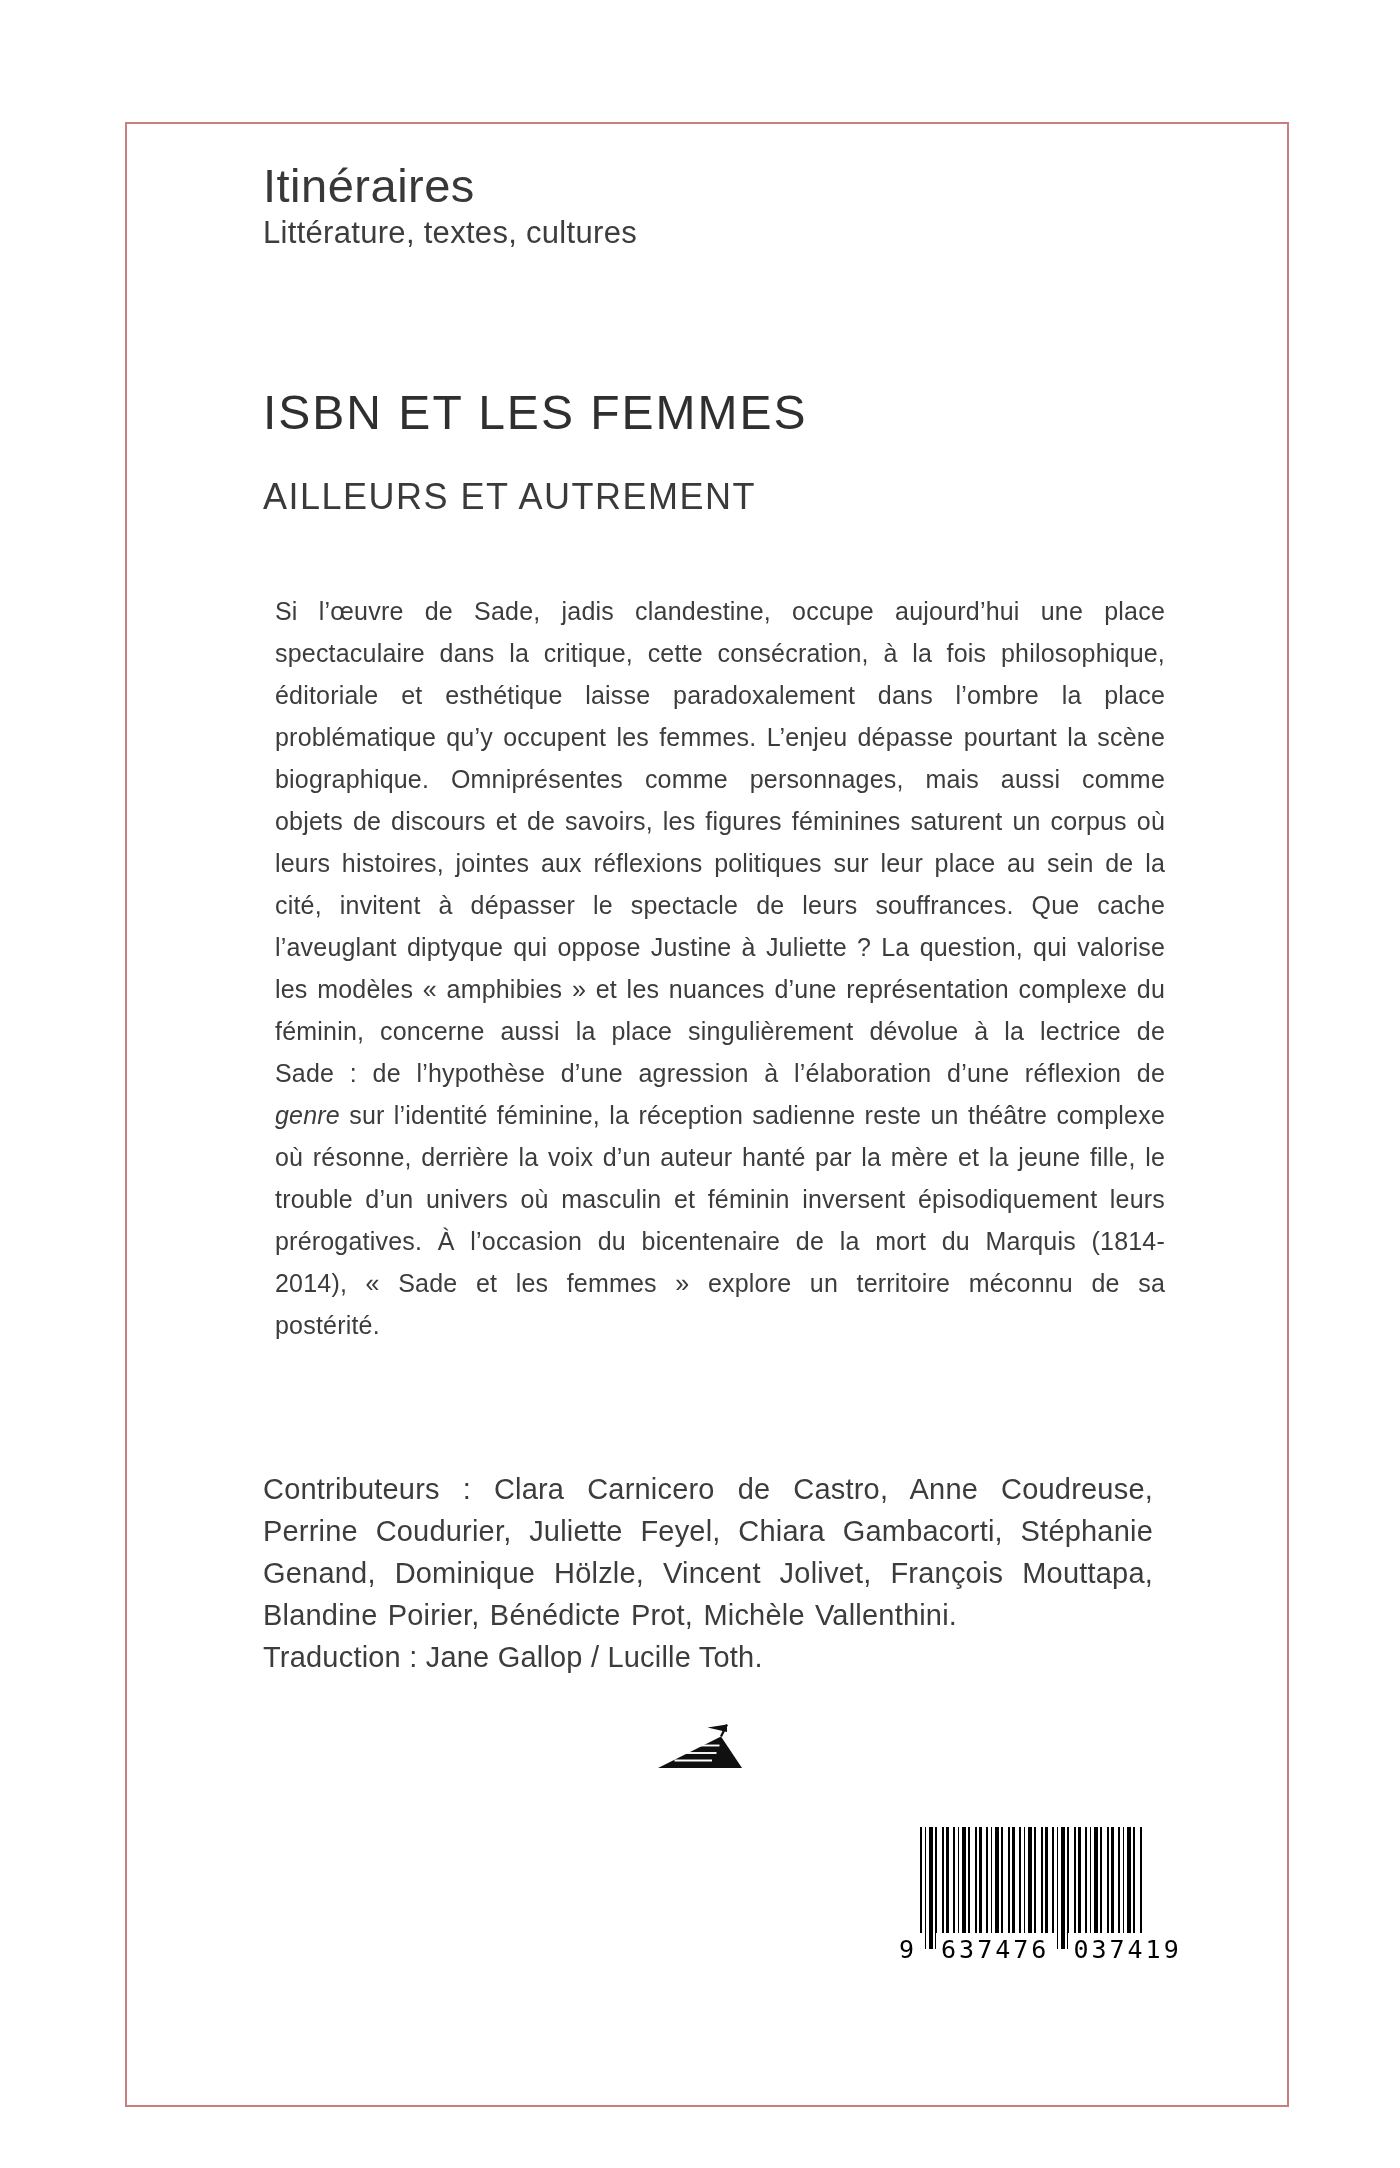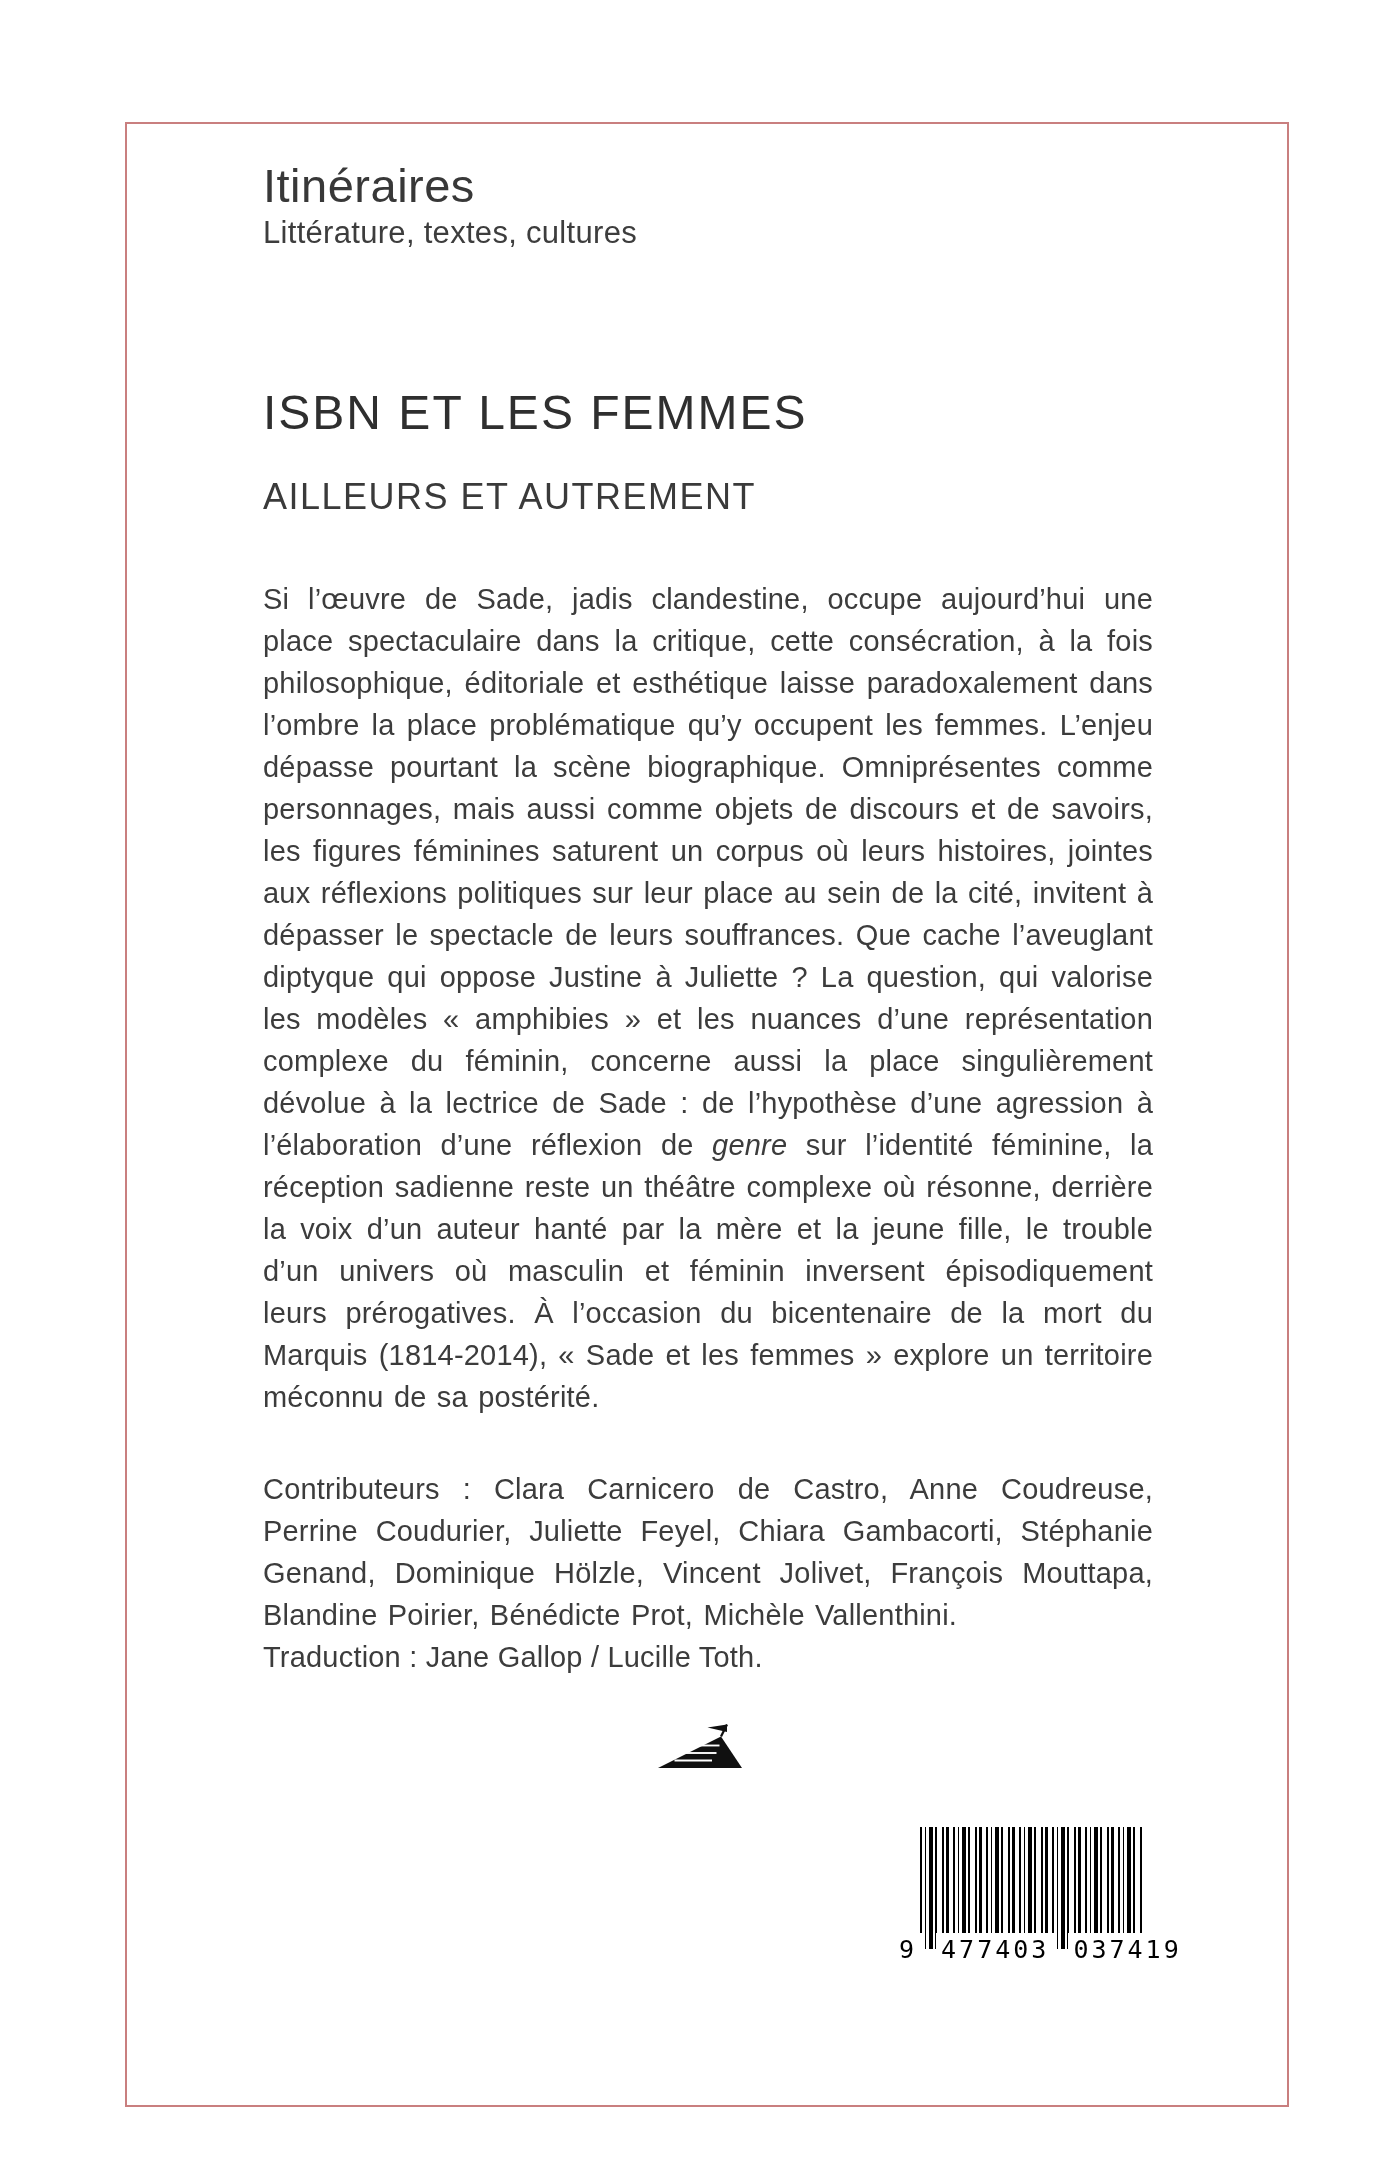--- a/index.html
+++ b/index.html
@@ -67,22 +67,22 @@
     line-height: 42px;
     font-weight: 400;
     letter-spacing: 1.5px;
     color: #3a3a3a;
   }
   .blurb {
     position: absolute;
     left: 263px;
     top: 578px;
     width: 890px;
-    margin: 0;
-    font-size: 29px;
+    margin: 12px;
+    font-size: 25px;
     line-height: 42px;
     text-align: justify;
     color: #3c3c3c;
     letter-spacing: 0.2px;
     word-spacing: 2px;
   }
   .blurb em { font-style: italic; }
   .credits {
     position: absolute;
     left: 263px;
@@ -186,18 +186,18 @@
       <line x1="40" y1="40" x2="82" y2="40"></line>
       <line x1="54" y1="30" x2="86" y2="30"></line>
     </g>
   </svg>
 
 
   <div class="barcode">
     <div class="barcode-bars"></div>
     <div class="barcode-digits">
       <span>9</span>
-      <span>477403</span>
+      <span>637476</span>
       <span>037419</span>
     </div>
   </div>
 
 </div>
 
 </body></html>

